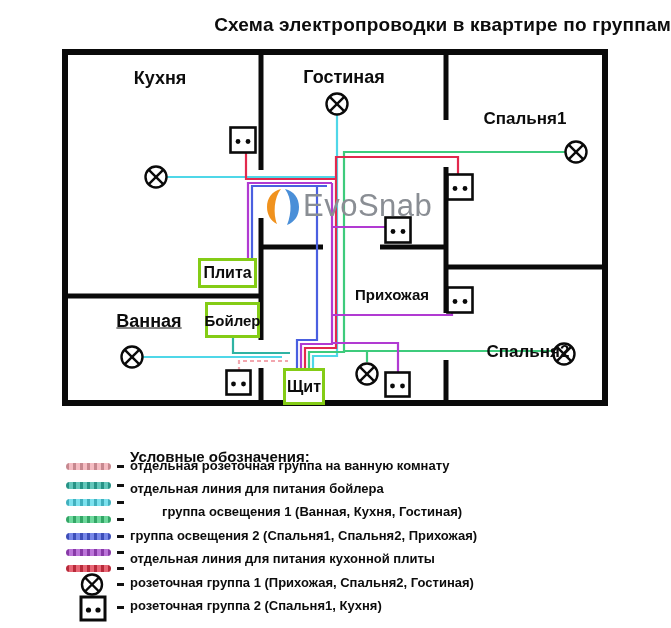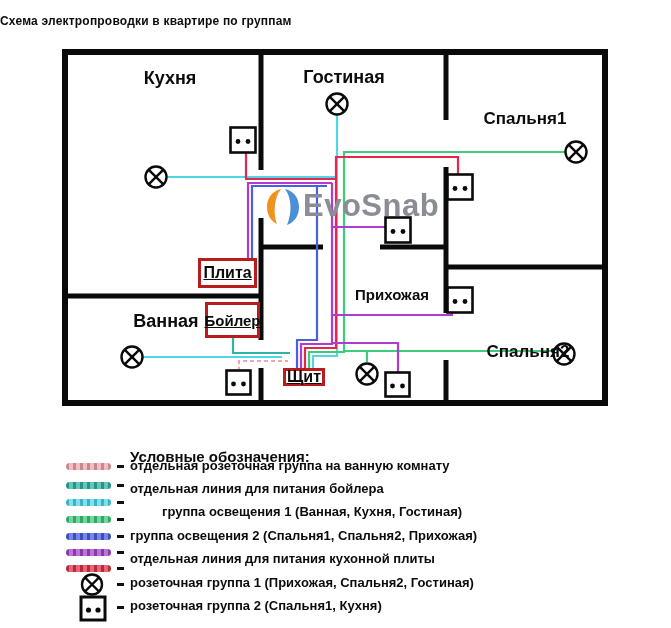--- a/index.html
+++ b/index.html
@@ -1,28 +1,28 @@
 <!DOCTYPE html>
 <html><head>
 <meta charset="utf-8">
 <style>
   html,body{margin:0;padding:0;background:#fff;}
   #stage{position:relative;width:671px;height:628px;background:#ffffff;overflow:hidden;
          font-family:"Liberation Sans","DejaVu Sans",sans-serif;color:#0c0c0c;}
   .abs{position:absolute;}
-  #page-title{left:0;top:14px;width:671px;text-align:left;font-size:12px;font-weight:bold;letter-spacing:.2px;}
+  #page-title{left:0;top:14px;width:671px;text-align:right;font-size:19px;font-weight:bold;letter-spacing:.2px;}
   .room-label{transform:translate(-50%,-50%);font-weight:bold;white-space:nowrap;}
   .rl-big{font-size:18px;}
   .rl-mid{font-size:17px;margin-top:37px;}
   .rl-sm{font-size:15px;}
-  .equip-box{background:#fff;border:3px solid #b91c1c;display:flex;align-items:center;justify-content:center;
-             font-weight:bold;box-sizing:border-box;text-decoration:underline;}
+  .equip-box{background:#fff;border:3px solid #84cc16;display:flex;align-items:center;justify-content:center;
+             font-weight:bold;box-sizing:border-box;}
   #plan-svg{left:0;top:0;}
   
-  #wm-text{left:303px;top:188px;font-size:31px;font-weight:bold;letter-spacing:.5px;}
+  #wm-text{left:303px;top:188px;font-size:31px;font-weight:normal;letter-spacing:.5px;}
   
   #legend-title{left:130px;top:448px;font-size:15px;font-weight:bold;}
   .legend-text{left:130px;height:16px;line-height:16px;font-size:13px;font-weight:bold;white-space:nowrap;}
   .swatch{left:66px;width:45px;height:7px;border-radius:4px;
           background-image:repeating-linear-gradient(90deg,rgba(0,0,0,.18) 0 3px,rgba(255,255,255,.25) 3px 7px);}
   .dash-mark{left:117px;width:7px;height:2.5px;background:#111;}
   .lg-sym{left:79px;}
 </style>
 </head>
 <body>
@@ -141,30 +141,30 @@
     </g>
   </svg>
 
   <svg class="abs" style="left:264px;top:187px;" width="38" height="40" viewBox="0 0 36 40">
     <path d="M16 2 C7 4 2 11 2 20 C2 28 6 34 12 37 C8 27 9 10 16 2 Z" fill="#f0921e"></path>
     <path d="M20 2 C29 4 34 11 34 20 C34 28 30 35 22 38 C27 26 27 11 20 2 Z" fill="#4a8fd8"></path>
     <path d="M21 4 L11 22 L16 22 L11 36 L25 16 L18 16 Z" fill="#ffffff"></path>
   </svg>
   <div class="abs" id="wm-text" style="color: rgb(138, 142, 148);">EvoSnab</div>
 
-  <div class="abs room-label rl-big" style="left:170px;top:78px;">Кухня</div>
+  <div class="abs room-label rl-big" style="left:160px;top:78px;">Кухня</div>
   <div class="abs room-label rl-big" style="left:344px;top:77px;">Гостиная</div>
   <div class="abs room-label rl-mid" style="left:525px;top:82px;">Спальня1</div>
-  <div class="abs room-label rl-big" style="left:166px;top:321px;">Ванная</div>
+  <div class="abs room-label rl-big" style="left:149px;top:321px;text-decoration:underline;">Ванная</div>
   <div class="abs room-label rl-sm" style="left:392px;top:278px;margin-top:16px;">Прихожая</div>
   <div class="abs room-label rl-mid" style="left:528px;top:315px;">Спальня2</div>
 
   <div class="abs equip-box" style="left:198px;top:258px;width:59px;height:30px;font-size:16px;">Плита</div>
   <div class="abs equip-box" style="left:205px;top:302px;width:55px;height:36px;font-size:15px;">Бойлер</div>
-  <div class="abs equip-box" style="left:283px;top:368px;width:42px;height:18px;font-size:16px;">Щит</div>
+  <div class="abs equip-box" style="left:283px;top:368px;width:42px;height:37px;font-size:16px;">Щит</div>
 
   <div class="abs" id="legend-title">Условные обозначения:</div>
 
   <div class="abs swatch" style="top: 463px; background-color: rgb(242, 166, 174);"></div>
   <div class="abs swatch" style="top: 482px; background-color: rgb(47, 179, 163);"></div>
   <div class="abs swatch" style="top: 499px; background-color: rgb(79, 215, 232);"></div>
   <div class="abs swatch" style="top: 516px; background-color: rgb(62, 203, 124);"></div>
   <div class="abs swatch" style="top: 533px; background-color: rgb(74, 95, 224);"></div>
   <div class="abs swatch" style="top: 549px; background-color: rgb(165, 70, 204);"></div>
   <div class="abs swatch" style="top: 565px; background-color: rgb(224, 51, 71);"></div>

